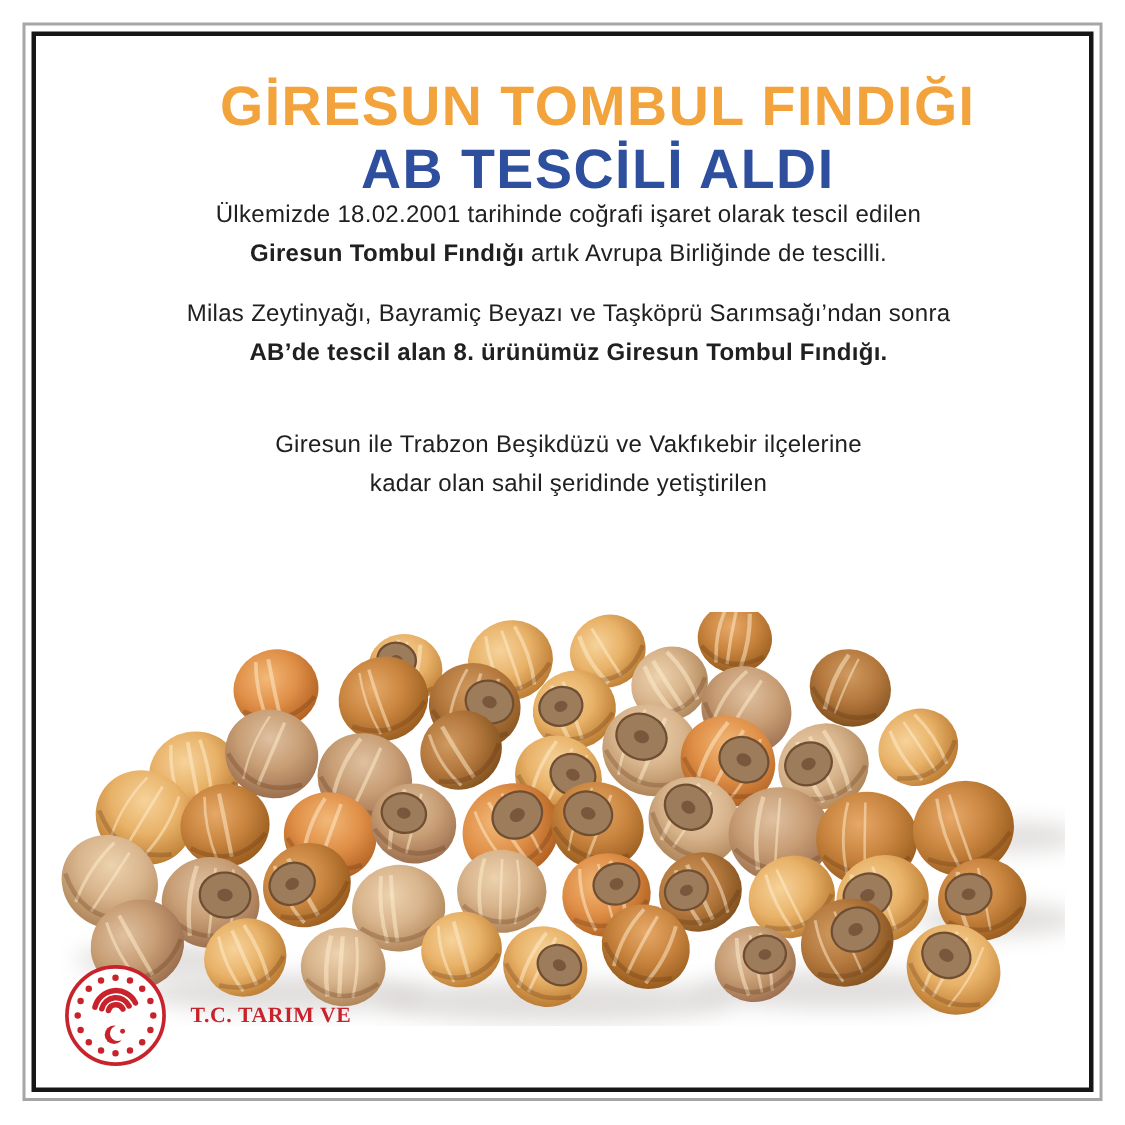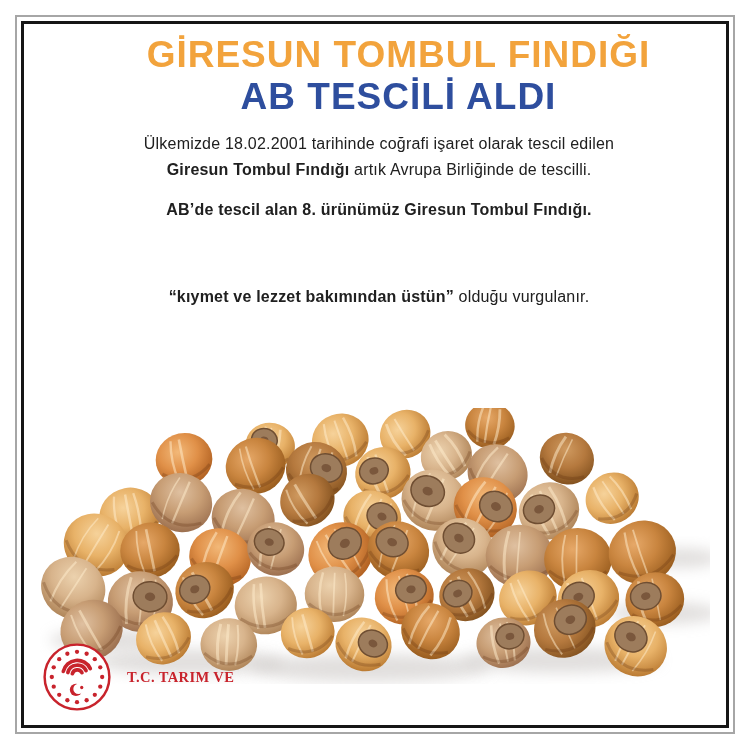--- a/index.html
+++ b/index.html
@@ -4,21 +4,21 @@
 <style>
   html,body{margin:0;padding:0;background:#ffffff;}
   .canvas{
     position:relative;width:750px;height:750px;background:#fff;overflow:hidden;
     font-family:"Liberation Sans","DejaVu Sans",sans-serif;
     --orange:#F2A33C; --blue:#2E4E9E; --body:#202020; --red:#C8232C;
   }
   .frame-gray{position:absolute;left:15px;top:15px;right:15px;bottom:16px;border:2px solid #a6a6a6;}
   .frame-black{position:absolute;inset:4px;border:3px solid #161616;}
   .title1,.title2{
-    position:absolute;left:0;right:0;margin:0;text-align:center;
+    position:absolute;left:0;right:0;margin:16px;text-align:center;
     font-weight:700;font-size:37px;letter-spacing:1px;line-height:1;padding-left:47px;
   }
   .title1{top:36px;color:var(--orange);}
   .title2{top:78px;color:var(--blue);}
   .para{
     position:absolute;left:43px;right:35px;text-align:center;
     font-size:16px;line-height:25.5px;color:var(--body);letter-spacing:0.2px;
   }
   .para b,.para .b{font-weight:700;text-align:center;}
   .p1{top:131px;} .p2{top:197px;} .p3{top:284px;}
@@ -37,24 +37,26 @@
   </div>
 
   <h1 class="title1">GİRESUN TOMBUL FINDIĞI</h1>
   <h2 class="title2">AB TESCİLİ ALDI</h2>
 
   <div class="para p1">
       <div><span>Ülkemizde 18.02.2001 tarihinde coğrafi işaret olarak tescil edilen</span></div>
       <div><span class="b">Giresun Tombul Fındığı</span><span> artık Avrupa Birliğinde de tescilli.</span></div>
     </div>
   <div class="para p2">
+      <div><span>Milas Zeytinyağı, Bayramiç Beyazı ve Taşköprü Sarımsağı’ndan sonra</span></div>
       <div><span class="b">AB’de tescil alan 8. ürünümüz Giresun Tombul Fındığı.</span></div>
     </div>
   <div class="para p3">
-      <div><span class="b">“kıymet ve lezzet bakımından üstün”</span><span> olduğu vurgulanır.</span></div>
+      <div><span>Giresun ile Trabzon Beşikdüzü ve Vakfıkebir ilçelerine</span></div>
+      <div><span>kadar olan sahil şeridinde yetiştirilen</span></div>
     </div>
 
   <div class="nuts-wrap" aria-label="Kabuklu fındık yığını (pile of hazelnuts)">
     <svg id="nuts-svg" viewBox="0 0 670 276" xmlns="http://www.w3.org/2000/svg">
         <defs>
           <radialGradient id="nutg0" cx="0.42" cy="0.34" r="0.78">
             <stop offset="0%" stop-color="#f6d29a"></stop>
             <stop offset="45%" stop-color="#e8b268"></stop>
             <stop offset="100%" stop-color="#ad6a22"></stop>
           </radialGradient>

